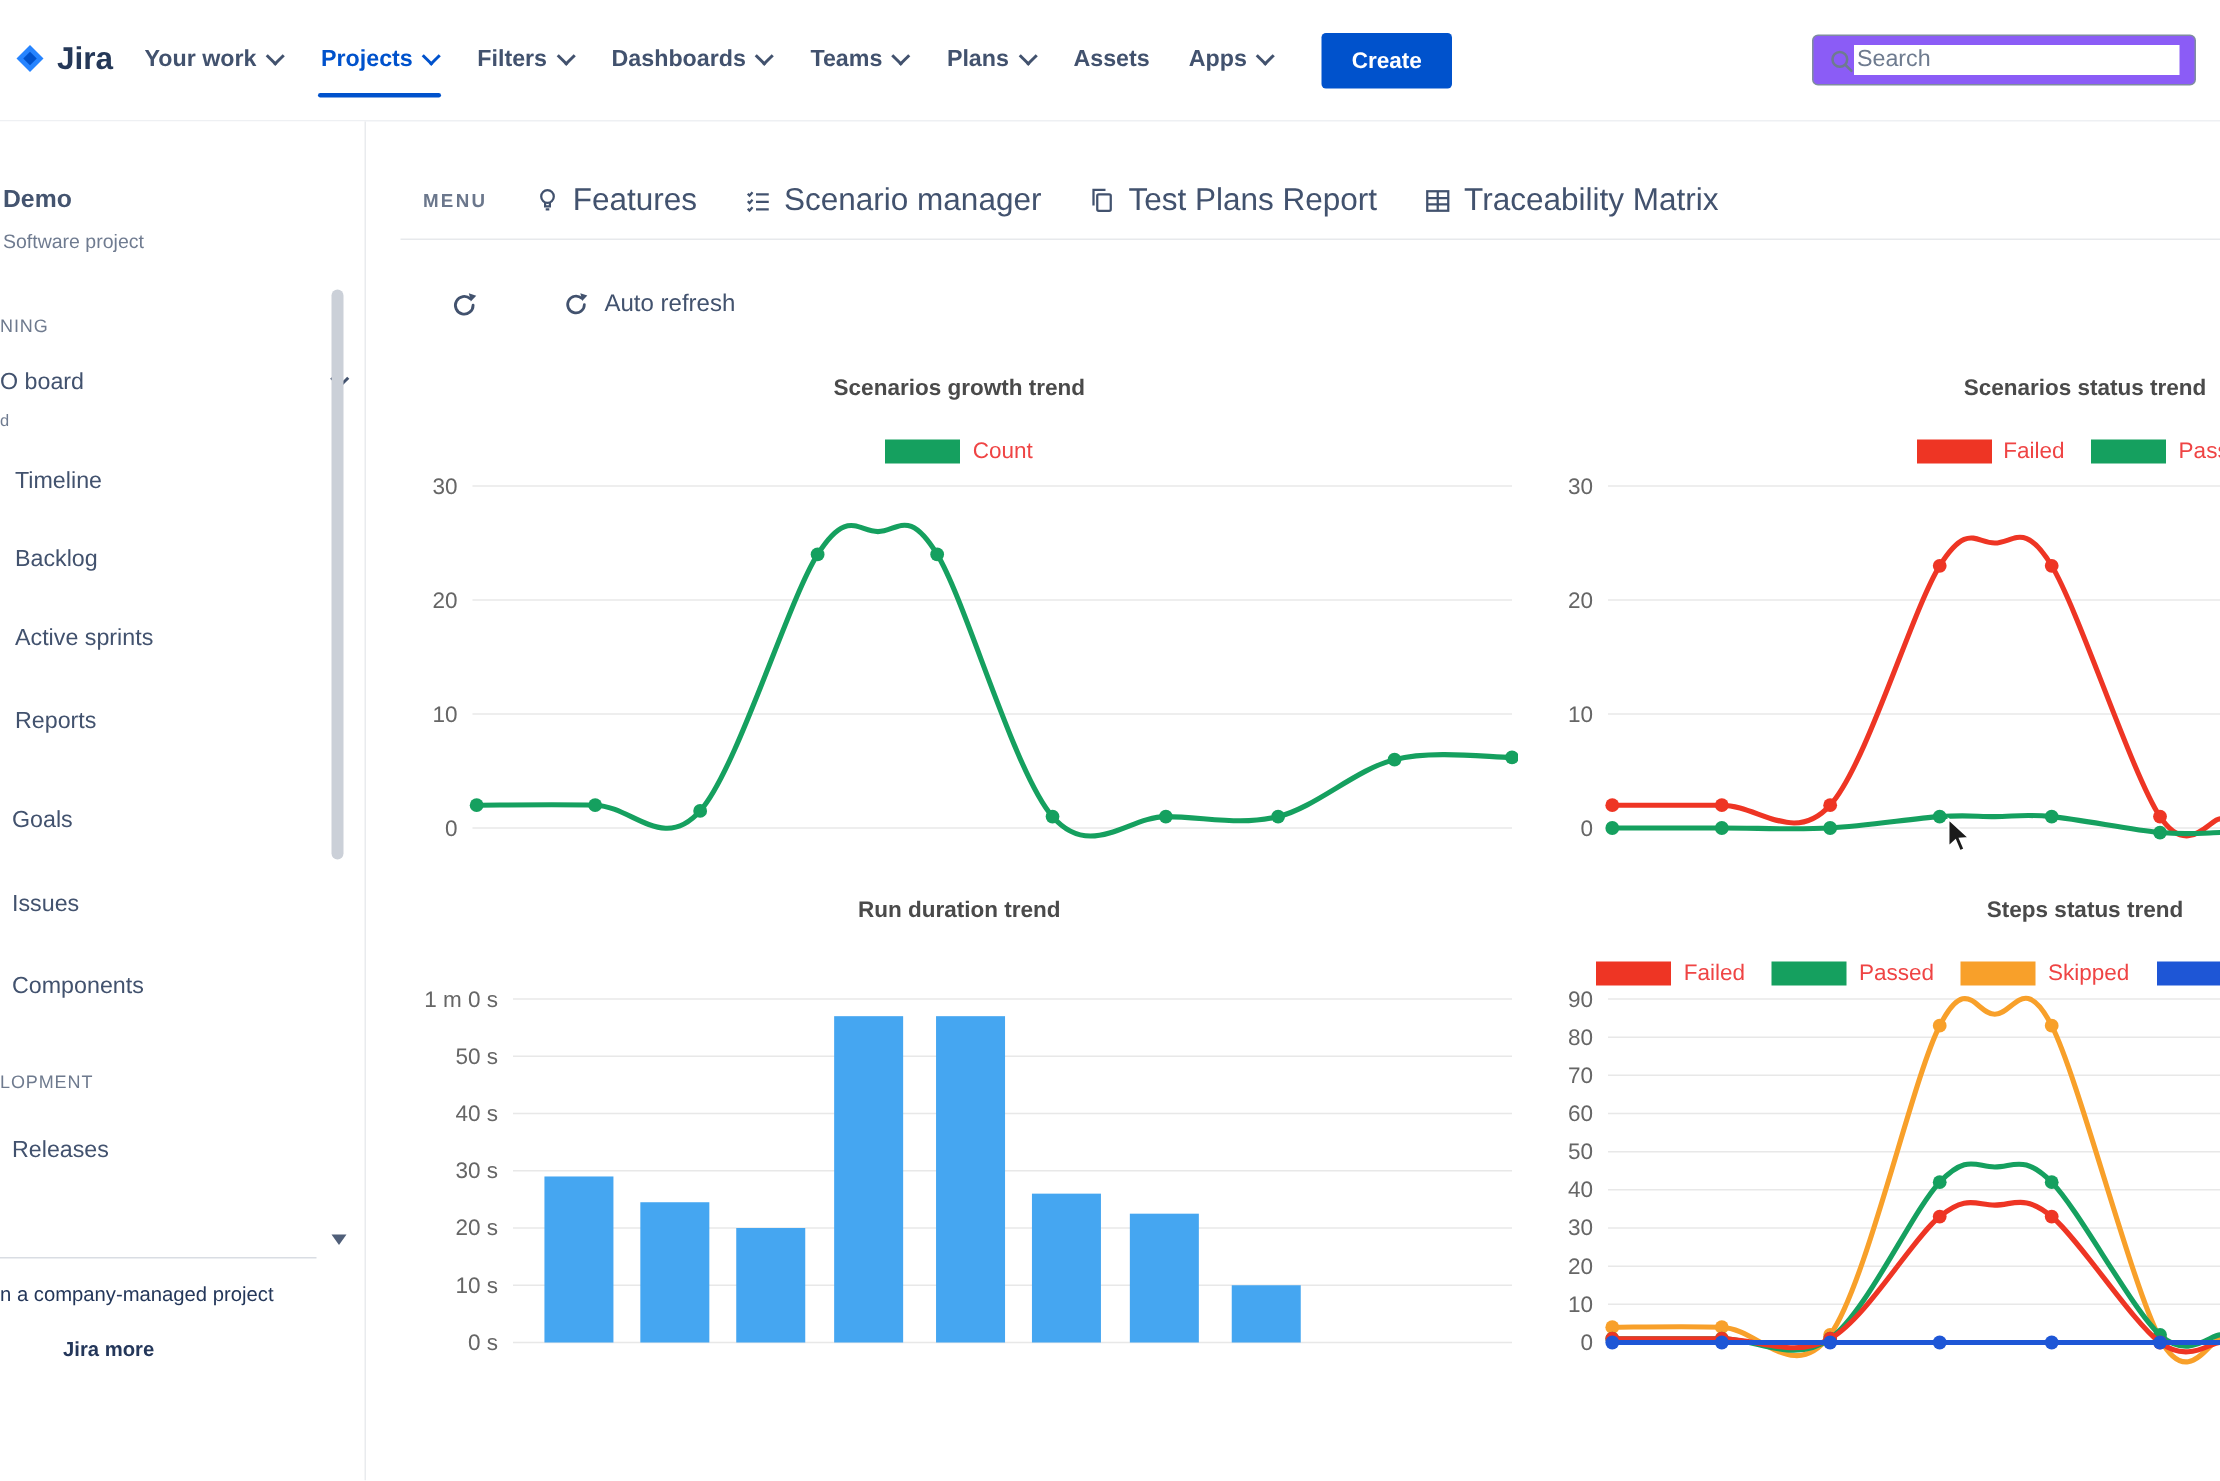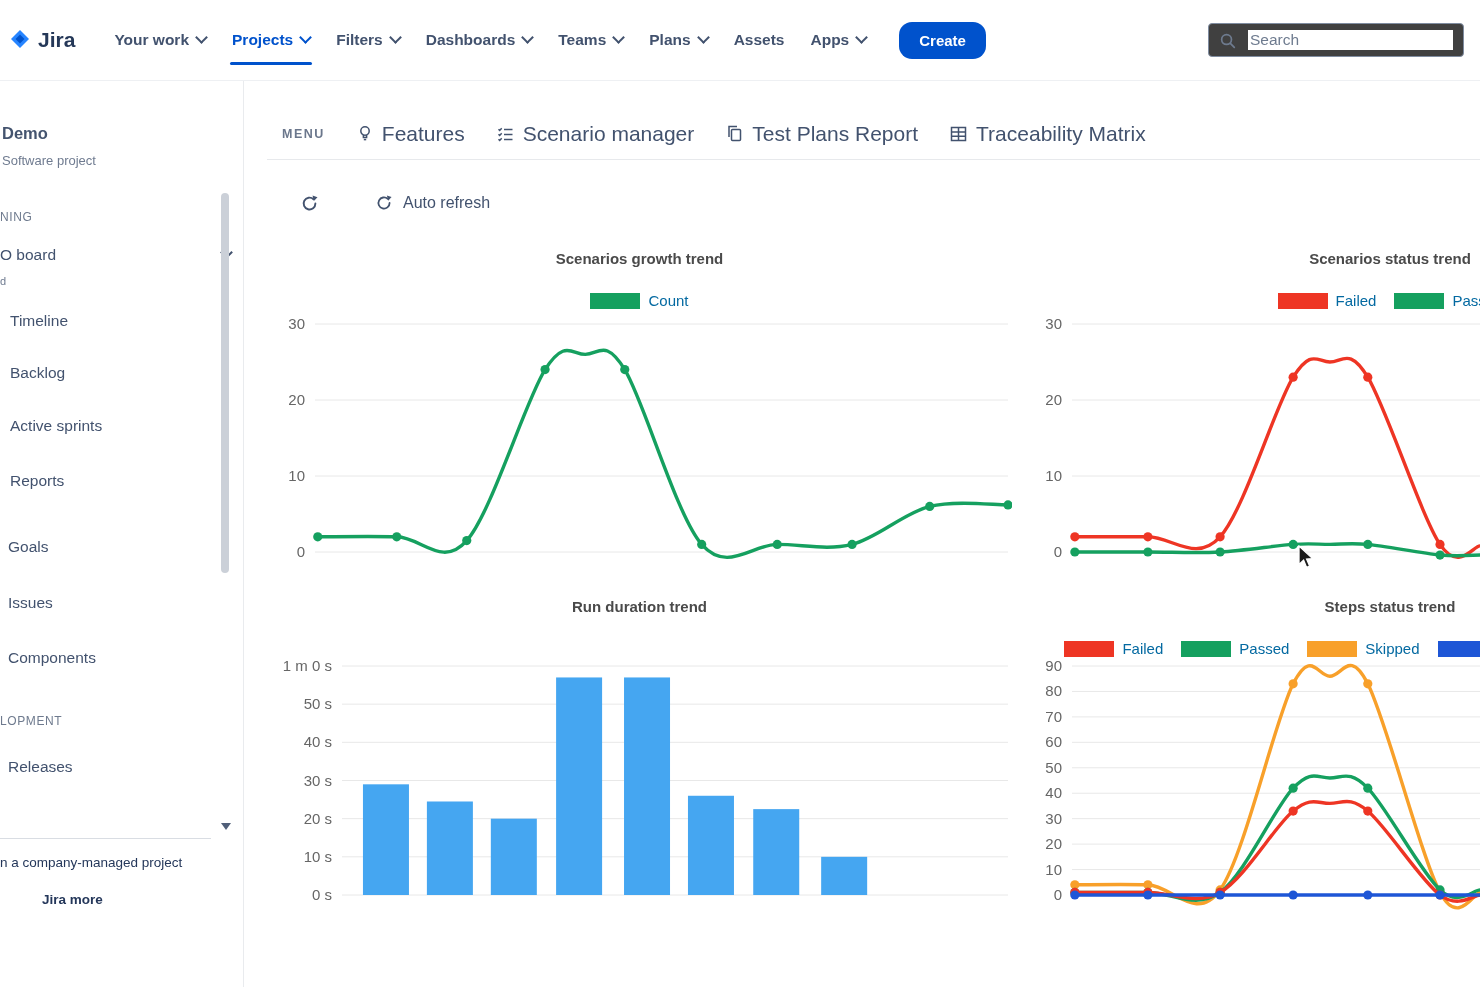--- a/index.html
+++ b/index.html
@@ -3,33 +3,33 @@
 <meta charset="utf-8">
 <style>
   html,body{margin:0;padding:0;}
   body{width:1480px;height:987px;position:relative;overflow:hidden;background:#fff;
        font-family:"Liberation Sans",sans-serif;color:#42526e;}
   svg text{font-family:"Liberation Sans",sans-serif;}
 
   
   .topnav{position:absolute;top:0;left:0;right:0;height:81px;display:flex;align-items:center;
           padding:0 16px 0 8px;box-sizing:border-box;background:#fff;border-bottom:1px solid #eef0f3;}
-  .brand{display:flex;align-items:center;gap:6px;margin-right:26px;}
+  .brand{display:flex;align-items:center;gap:6px;margin-right:8px;}
   .brand-text{font-size:21px;font-weight:bold;color:#253858;}
   .nav-item{display:flex;align-items:center;gap:8px;margin:0 13px;font-size:15.5px;font-weight:600;
             color:#42526e;position:relative;cursor:pointer;white-space:nowrap;}
   .nav-item.active{color:#0052cc;}
   .nav-item.active::after{content:"";position:absolute;left:-2px;right:-2px;bottom:-16px;height:3px;
             background:#0052cc;border-radius:2px;}
   .chev{width:7px;height:7px;border-right:2px solid currentColor;border-bottom:2px solid currentColor;
         transform:rotate(45deg);margin-top:-5px;flex:0 0 auto;}
   .create-btn{margin-left:20px;background:#0052cc;color:#fff;font-size:15px;font-weight:600;border:none;
-        border-radius:13px;padding:10px 20px;cursor:pointer;font-family:inherit;}
-  .search-box{margin-left:auto;display:flex;align-items:center;gap:12px;width:256px;height:34px;
-        border:1.6px solid #7f8ca0;border-radius:4px;padding:0 10px;box-sizing:border-box;background:#404040;}
+        border-radius:3px;padding:10px 20px;cursor:pointer;font-family:inherit;}
+  .search-box{margin-left:auto;display:flex;align-items:center;gap:0;width:256px;height:34px;
+        border:1.6px solid #7f8ca0;border-radius:4px;padding:0 10px;box-sizing:border-box;background:#8b5cf6;}
   .search-box input{border:none;outline:none;flex:1;font-size:15.5px;font-family:inherit;color:#42526e;min-width:0;}
   .search-box input::placeholder{color:#6e7b8f;}
 
   
   .sidebar{position:absolute;top:81px;left:0;width:243px;bottom:0;background:#fff;}
   .side-border{position:absolute;top:81px;left:243px;width:1px;bottom:0;background:#e9ebee;}
   .side-abs{position:absolute;white-space:nowrap;}
   .proj-name{font-size:16.5px;font-weight:bold;color:#44546f;}
   .proj-type{font-size:13px;color:#6f7b90;}
   .side-section{font-size:12px;font-weight:normal;color:#6e7a8e;letter-spacing:0.6px;}
@@ -58,21 +58,21 @@
         cursor:pointer;font-size:16px;}
   #refresh-1{left:300px;} #refresh-2{left:375px;}
 
   
   .chart{position:absolute;}
   .chart-title{position:absolute;top:10px;left:0;right:0;text-align:center;font-size:15px;font-weight:bold;color:#4a4a4a;}
   .chart-legend{position:absolute;top:52px;left:0;right:0;display:flex;justify-content:center;align-items:center;gap:18px;}
   .chart[data-chart="3"] .chart-legend{transform:translateX(-110px);}
   .leg-item{display:flex;align-items:center;gap:8px;cursor:pointer;}
   .swatch{width:50px;height:16px;display:inline-block;}
-  .leg-label{font-size:15px;color:#0369a1;}
+  .leg-label{font-size:15px;color:#ef4444;}
   .chart svg.plot{position:absolute;left:0;top:0;}
 
   .cursor{position:absolute;left:1296px;top:545px;pointer-events:none;}
 </style>
 </head>
 <body>
 
 <div class="topnav">
   <div class="brand">
     <svg width="24" height="24" viewBox="0 0 24 24">

